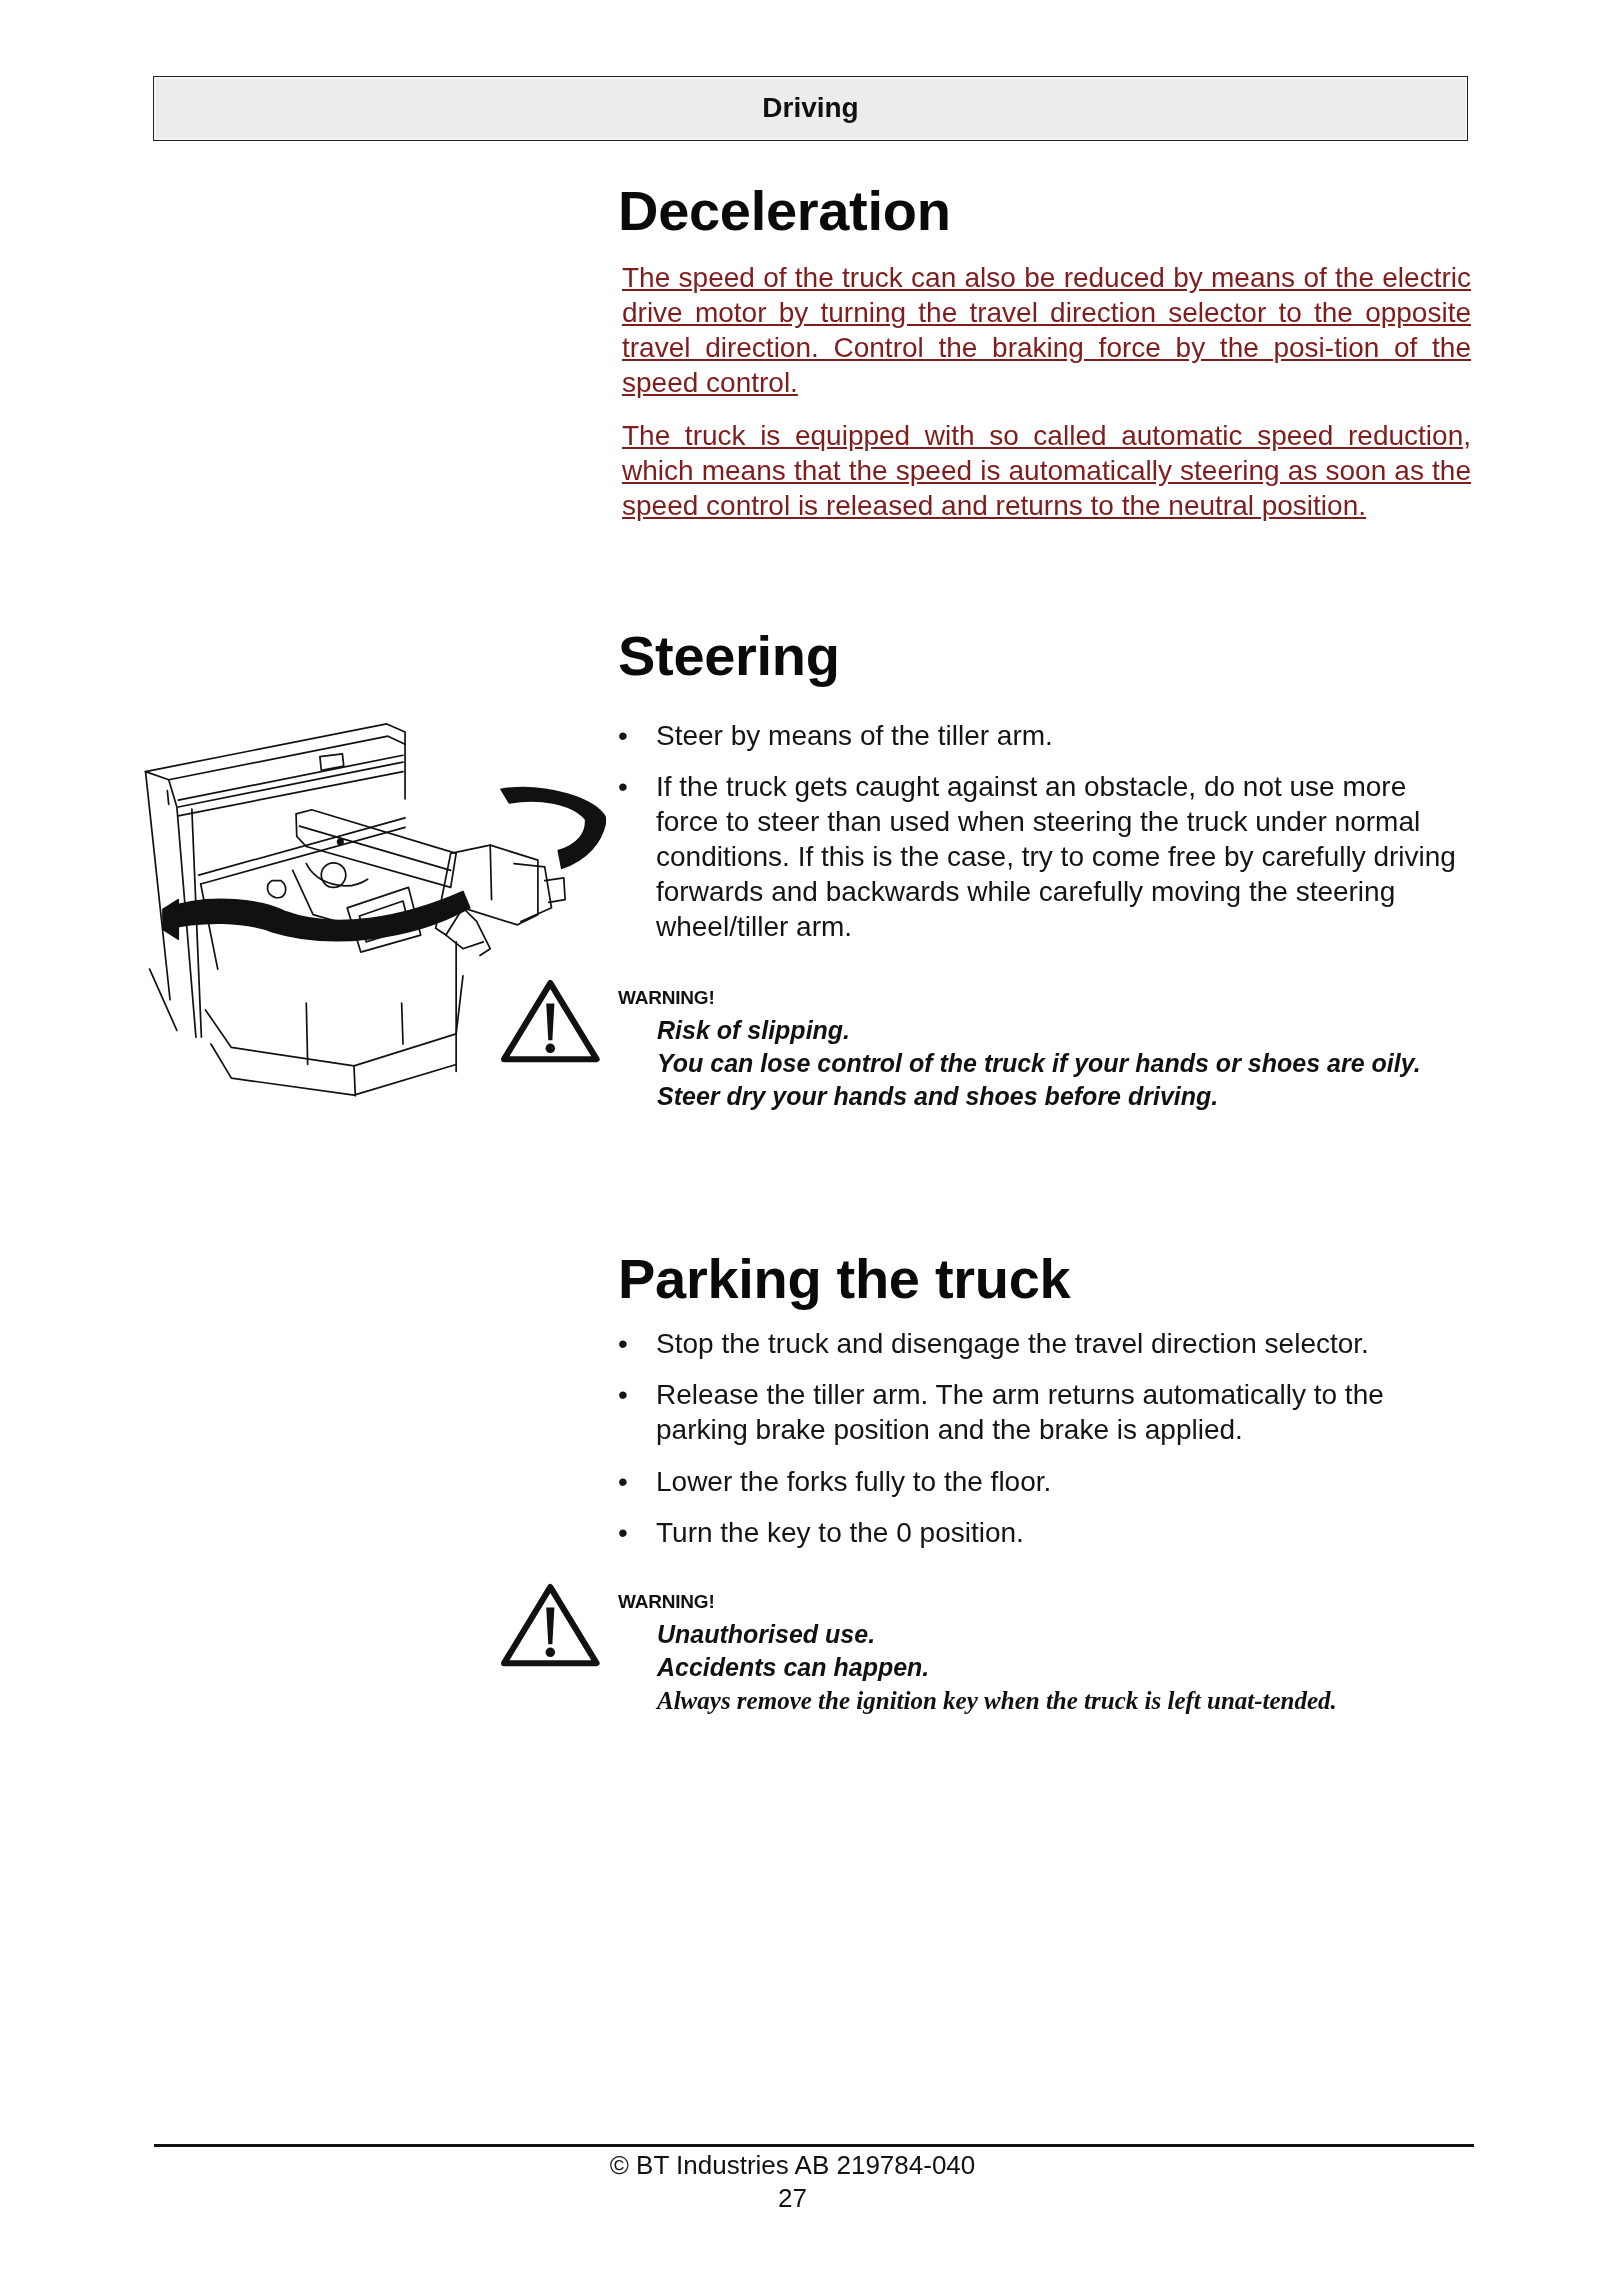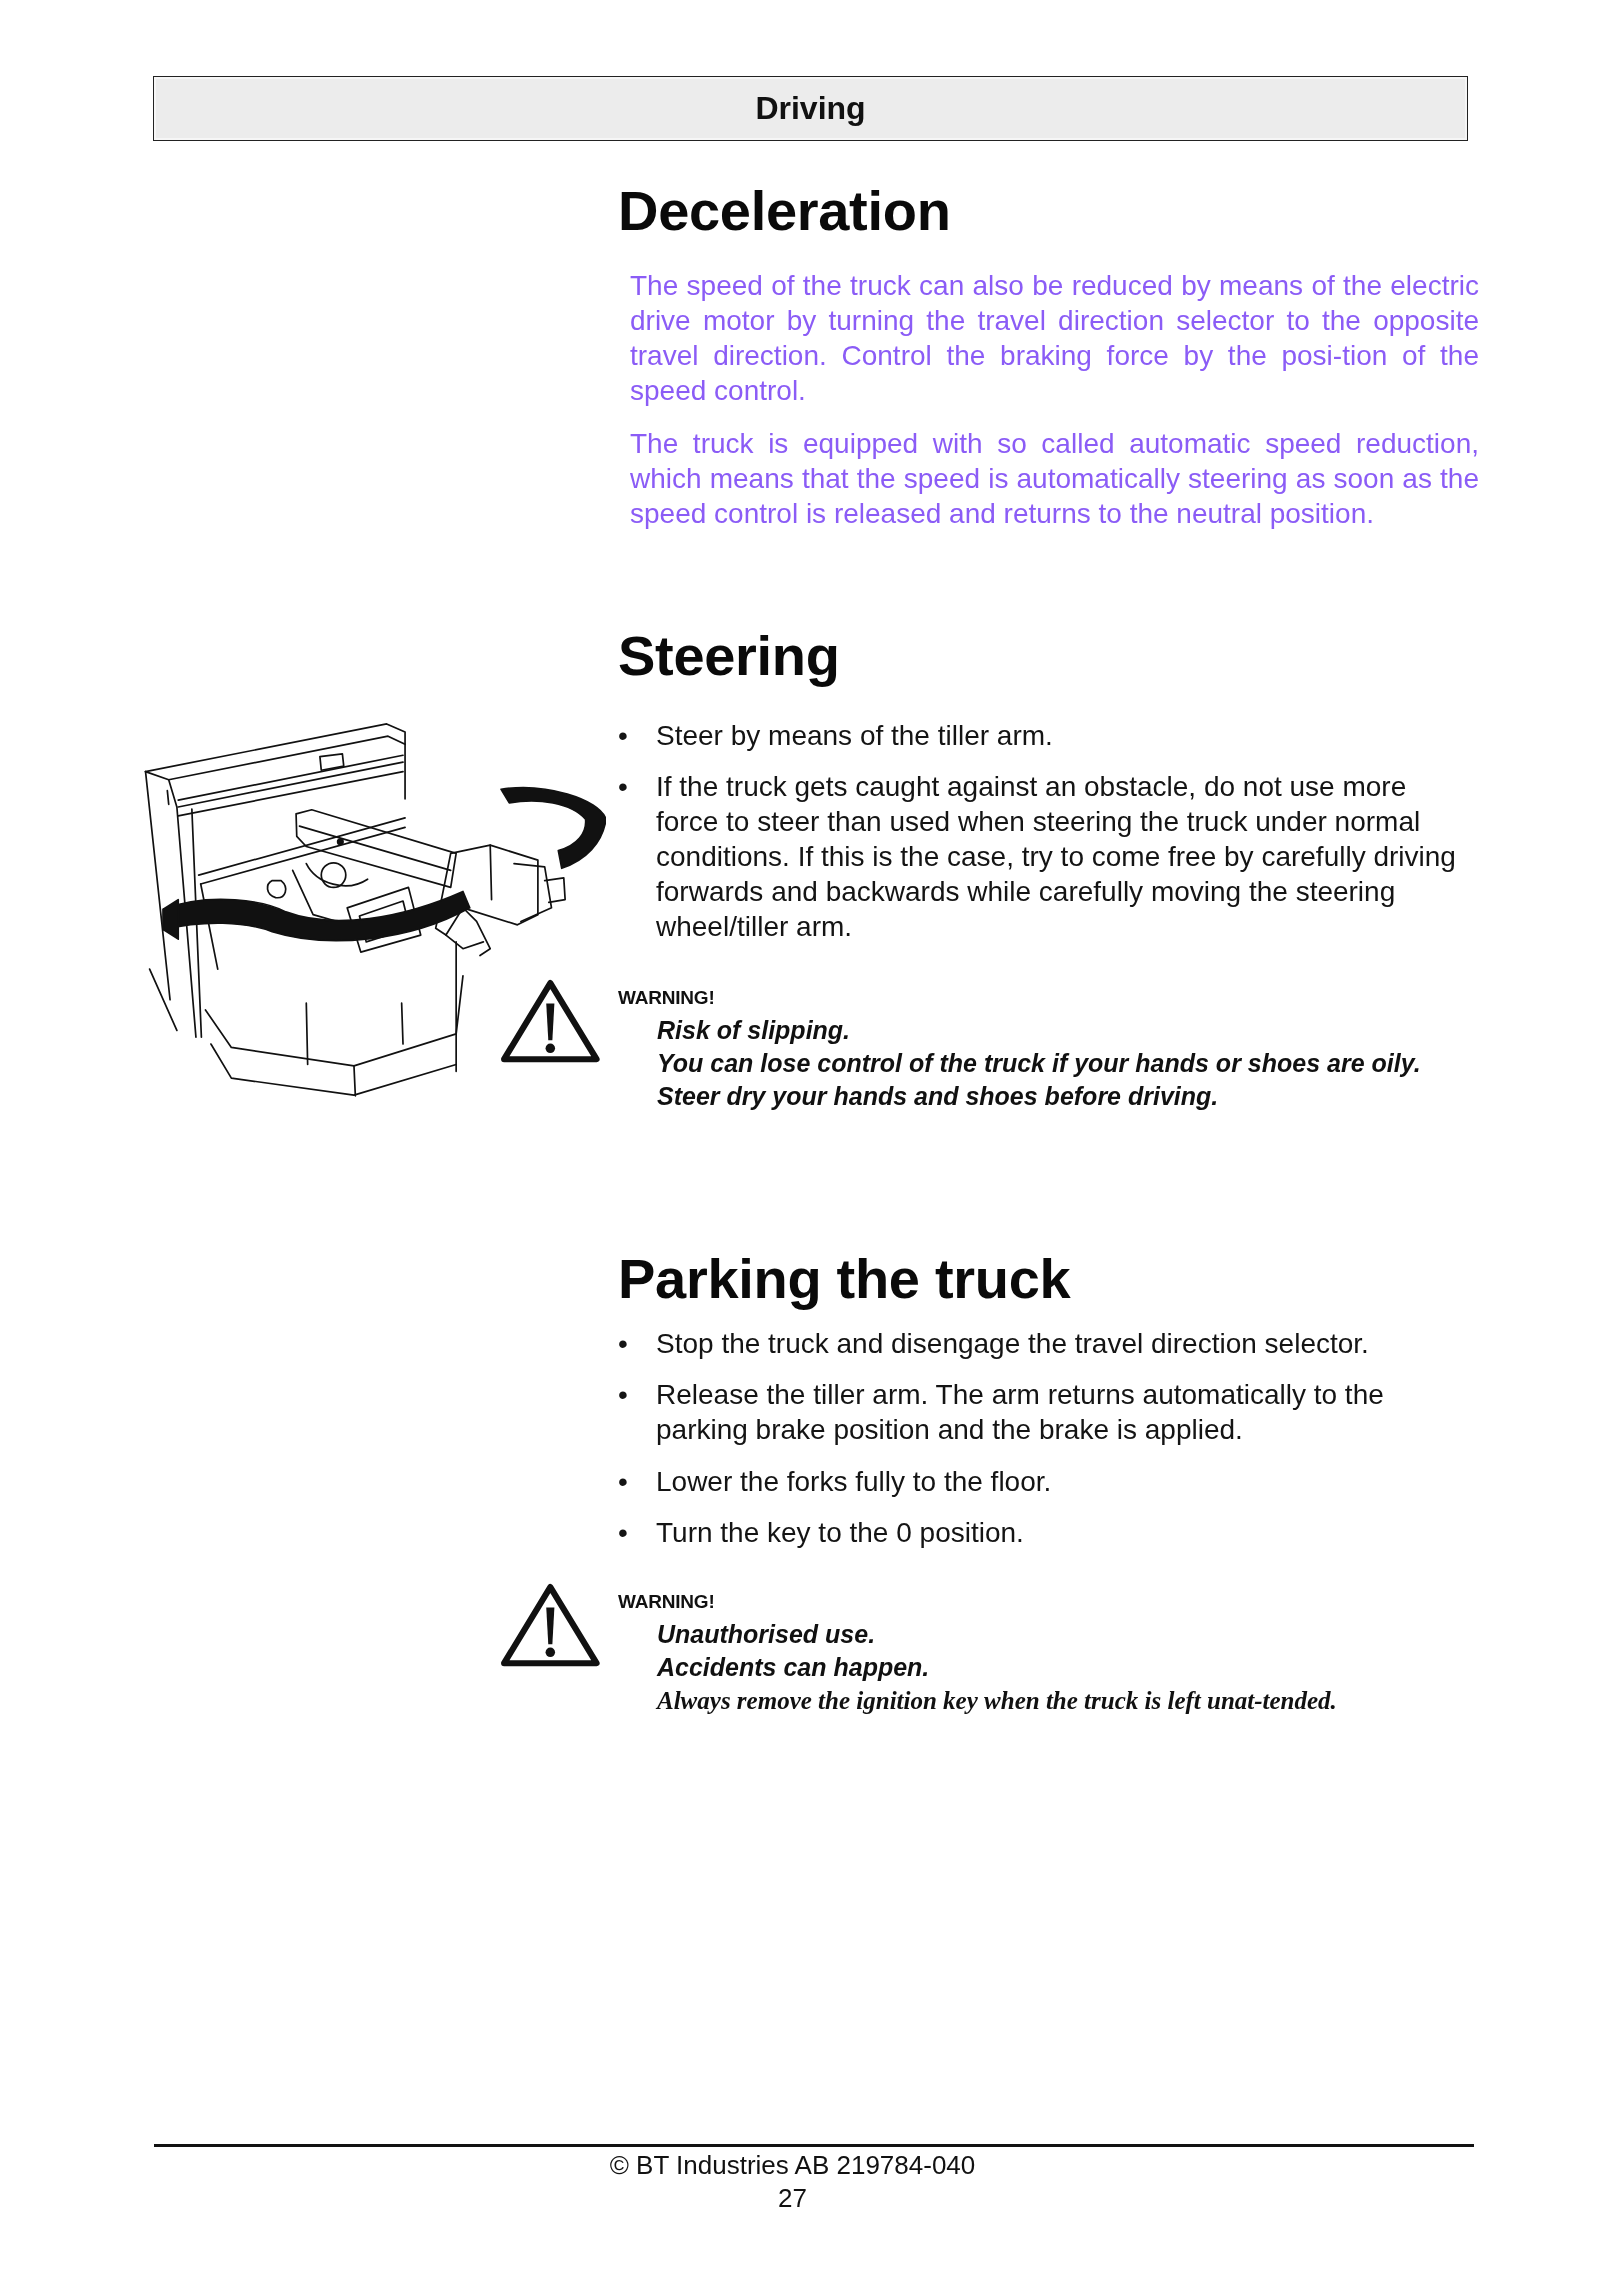--- a/index.html
+++ b/index.html
@@ -8,30 +8,31 @@
     font-family: "Liberation Sans", "DejaVu Sans", sans-serif; color: #111;
   }
   .abs { position: absolute; }
   .header-box {
     left: 153px; top: 76px; width: 1313px; height: 63px;
     background: #ececec; border: 1.4px solid #222;
     box-shadow: inset 0 0 0 2px #f6f6f6;
   }
   .header-title {
     position: absolute; left: 0; right: 0; top: 14.3px; text-align: center;
-    font-weight: bold; font-size: 32px; line-height: 34px; color: #111;
+    font-weight: bold; font-size: 28px; line-height: 34px; color: #111;
   }
   .col { left: 618px; width: 849px; }
   .h1 {
     font-weight: bold; font-size: 56px; line-height: 56px; margin: 0;
     color: #0a0a0a; letter-spacing: -0.3px;
   }
   .para {
-    font-size: 28px; line-height: 35px; text-align: justify; margin: 12px;
-    color: #8b5cf6;
+    font-size: 28px; line-height: 35px; text-align: justify; margin: 4px;
+    color: #7f1d1d;
+    text-decoration: underline;
   }
   ul.bullets { list-style: none; margin: 0; padding: 0; }
   ul.bullets li {
     position: relative; padding-left: 38px; font-size: 28px; line-height: 35px;
     color: #141414;
   }
   ul.bullets li .dot {
     position: absolute; left: 0; top: 0; width: 9.5px; text-align: center;
   }
   .warn-title {

